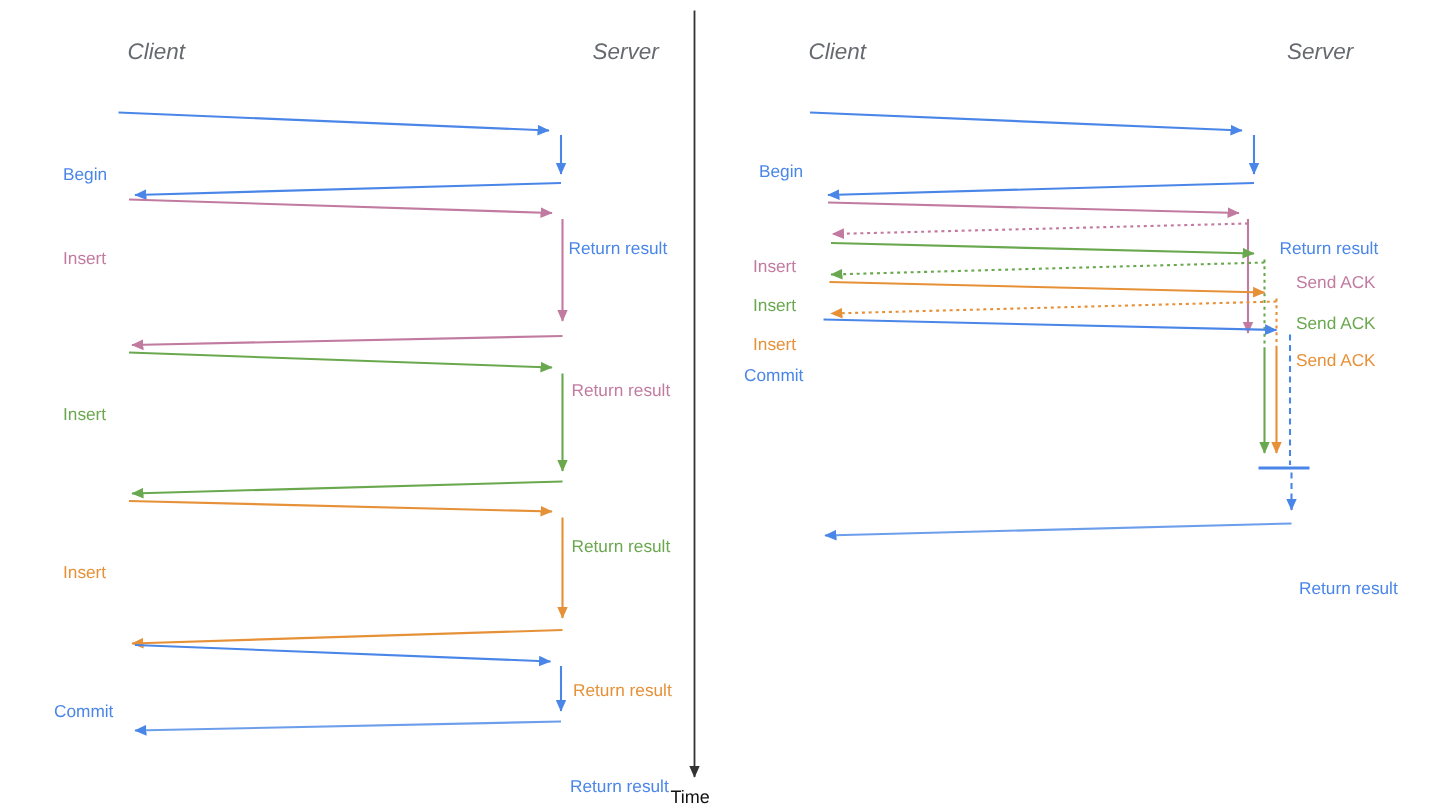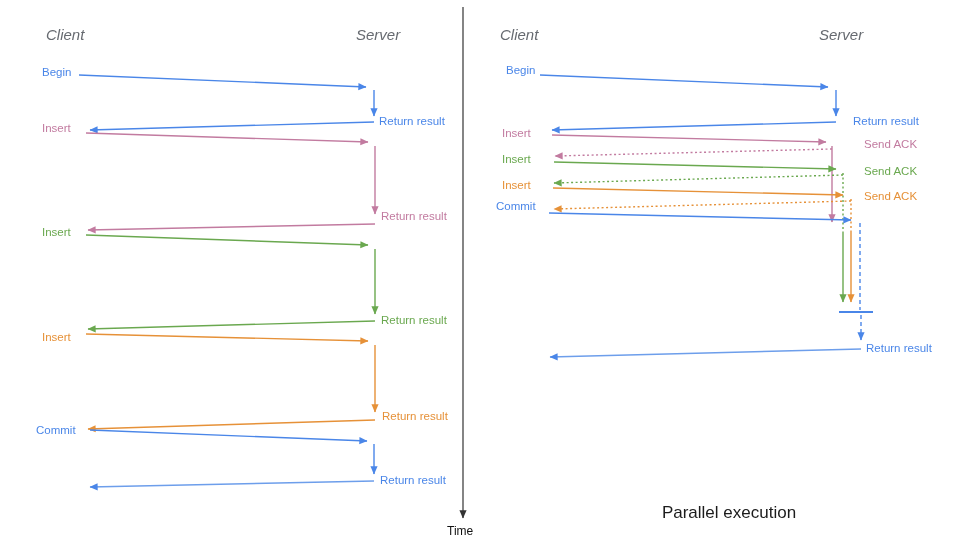--- a/index.html
+++ b/index.html
@@ -1,22 +1,22 @@
 <!DOCTYPE html>
 <html><head>
 <meta charset="utf-8">
 <style>
   html,body{margin:0;padding:0;background:#ffffff;}
   .canvas{
     position:relative;width:960px;height:540px;background:#ffffff;overflow:hidden;
     font-family:"Liberation Sans",sans-serif;
   }
   .canvas svg{position:absolute;left:0;top:0;}
-  .lbl{position:absolute;font-size:11.5px;line-height:1.1;white-space:nowrap;}
-  .hdr{position:absolute;font-size:15px;font-style:italic;color:#666a70;white-space:nowrap;}
+  .lbl{position:absolute;font-size:11.5px;line-height:1.1;white-space:nowrap;margin-top:45px;}
+  .hdr{position:absolute;font-size:15px;font-style:italic;color:#666a70;white-space:nowrap;margin-left:39px;}
   .title{position:absolute;font-size:17px;color:#1c1c1c;white-space:nowrap;transform:translateX(-50%);}
   .time{position:absolute;font-size:12px;color:#111;white-space:nowrap;}
   .c-blue{color:#4a86e8;}
   .c-pink{color:#c27ba0;}
   .c-green{color:#6aa84f;}
   .c-orange{color:#e69138;}
 </style>
 </head>
 <body>
 
@@ -122,16 +122,15 @@
 
   <div class="lbl c-green" style="left:502px;top:153px;">Insert</div>
   <div class="lbl c-green" style="left:864px;top:165px;">Send ACK</div>
 
   <div class="lbl c-orange" style="left:502px;top:179px;">Insert</div>
   <div class="lbl c-orange" style="left:864px;top:190px;">Send ACK</div>
 
   <div class="lbl c-blue" style="left:496px;top:200px;">Commit</div>
   <div class="lbl c-blue" style="left:866px;top:342px;">Return result</div>
 
-  <div class="title" style="left:729px;top:503px;">Parallel execution</div>
 
   <div class="time" style="left:447px;top:524px;">Time</div>
 </div>
 
 </body></html>

